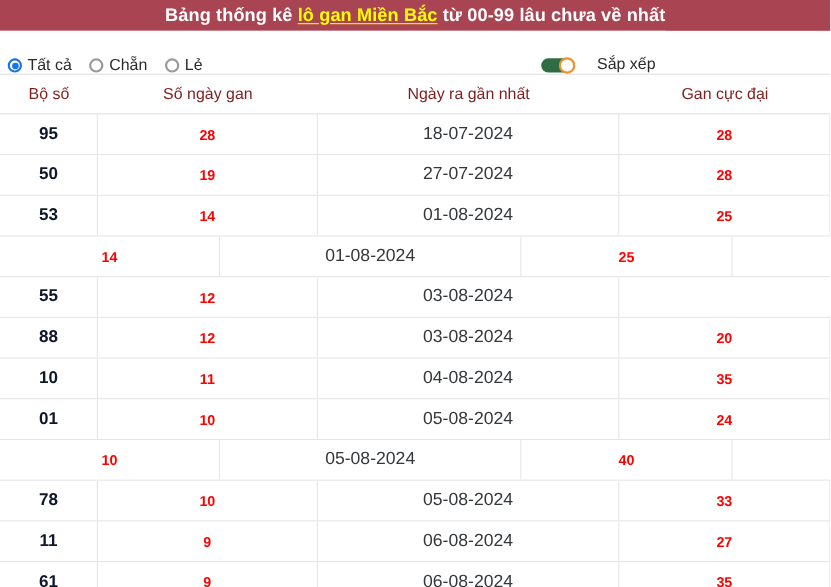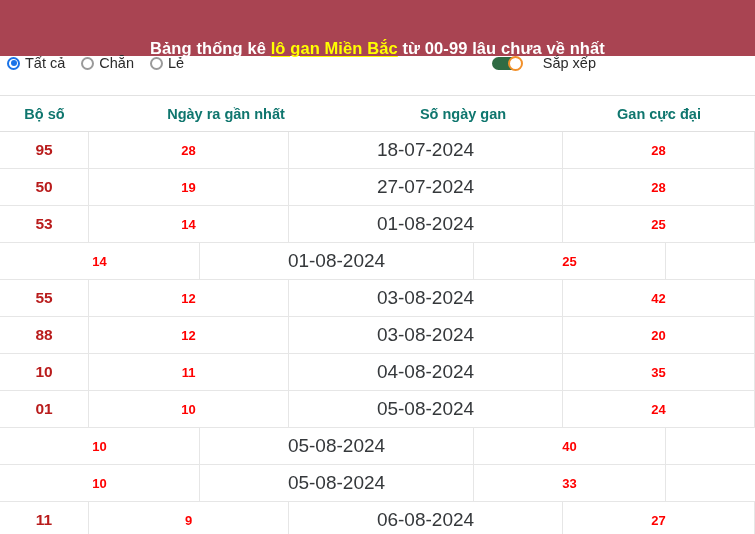--- a/index.html
+++ b/index.html
@@ -11,24 +11,24 @@
   body {
     width: 755px;
     height: 534px;
     font-family: "Liberation Sans", sans-serif;
     overflow: hidden;
   }
 
   
   .title-bar {
     width: 755px;
-    height: 56px;
+    height: 28px;
     background: #a94452;
     display: flex;
-    align-items: flex-end;
+    align-items: center;
     justify-content: center;
   }
   .title-text {
     color: #ffffff;
     font-size: 16.5px;
     font-weight: bold;
     letter-spacing: 0.1px;
     white-space: nowrap;
     line-height: 1;
   }
@@ -37,21 +37,21 @@
     text-decoration: underline;
     text-underline-offset: 2px;
     font-weight: bold;
   }
 
   
   .controls {
     width: 605px;
     height: 39px;
     display: flex;
-    align-items: flex-start;
+    align-items: flex-end;
     padding: 0 9px 0 7px;
     background: #ffffff;
   }
   .radio-group {
     display: flex;
     align-items: center;
     gap: 16px;
   }
   .radio-opt {
     display: flex;
@@ -152,38 +152,38 @@
     font-size: 14.5px;
     border-right: 1px solid #e6e6e6;
   }
   .trow.head .cell { border-right: none; }
   .cell.c0 { width: 89px; }
   .cell.c1 { width: 200px; }
   .cell.c2 { width: 274px; }
   .cell.c3 { width: 192px; border-right: 1px solid #e6e6e6; }
 
   .head .cell {
-    color: #0f766e;
+    color: #7f1d1d;
     font-size: 14.5px;
-    font-weight: bold;
+    font-weight: normal;
   }
   .cell-num {
-    color: #b91c1c;
+    color: #0f172a;
     font-weight: bold;
     font-size: 15.5px;
   }
   .cell-red {
     color: #ff0000;
     font-weight: bold;
     font-size: 13px;
   }
   .cell-date {
     color: #35383b;
     font-weight: normal;
-    font-size: 19px;
+    font-size: 16px;
   }
 </style>
 </head>
 <body>
 
 <div class="title-bar">
   <div class="title-text"><span>Bảng thống kê </span><span class="title-highlight">lô gan Miền Bắc</span><span> từ 00-99 lâu chưa về nhất</span></div>
 </div>
 
 <div class="controls">
@@ -214,22 +214,22 @@
       <span class="toggle-knob"></span>
     </span>
     <span class="sort-label">Sắp xếp</span>
   </div>
 </div>
 
 <div class="table">
 
   <div class="trow head">
     <div class="cell c0">Bộ số</div>
+    <div class="cell c1">Số ngày gan</div>
     <div class="cell c2">Ngày ra gần nhất</div>
-    <div class="cell c1">Số ngày gan</div>
     <div class="cell c3">Gan cực đại</div>
   </div>
 
   <div class="trow">
     <div class="cell c0 cell-num">95</div>
     <div class="cell c1 cell-red">28</div>
     <div class="cell c2 cell-date">18-07-2024</div>
     <div class="cell c3 cell-red">28</div>
   </div>
 
@@ -250,21 +250,20 @@
   <div class="trow">
     <div class="cell c1 cell-red">14</div>
     <div class="cell c2 cell-date">01-08-2024</div>
     <div class="cell c3 cell-red">25</div>
   </div>
 
   <div class="trow">
     <div class="cell c0 cell-num">55</div>
     <div class="cell c1 cell-red">12</div>
     <div class="cell c2 cell-date">03-08-2024</div>
-    <div class="cell c3 cell-red">42</div>
   </div>
 
   <div class="trow">
     <div class="cell c0 cell-num">88</div>
     <div class="cell c1 cell-red">12</div>
     <div class="cell c2 cell-date">03-08-2024</div>
     <div class="cell c3 cell-red">20</div>
   </div>
 
   <div class="trow">
@@ -281,20 +280,21 @@
     <div class="cell c3 cell-red">24</div>
   </div>
 
   <div class="trow">
     <div class="cell c1 cell-red">10</div>
     <div class="cell c2 cell-date">05-08-2024</div>
     <div class="cell c3 cell-red">40</div>
   </div>
 
   <div class="trow">
+    <div class="cell c0 cell-num">78</div>
     <div class="cell c1 cell-red">10</div>
     <div class="cell c2 cell-date">05-08-2024</div>
     <div class="cell c3 cell-red">33</div>
   </div>
 
   <div class="trow">
     <div class="cell c0 cell-num">11</div>
     <div class="cell c1 cell-red">9</div>
     <div class="cell c2 cell-date">06-08-2024</div>
     <div class="cell c3 cell-red">27</div>

